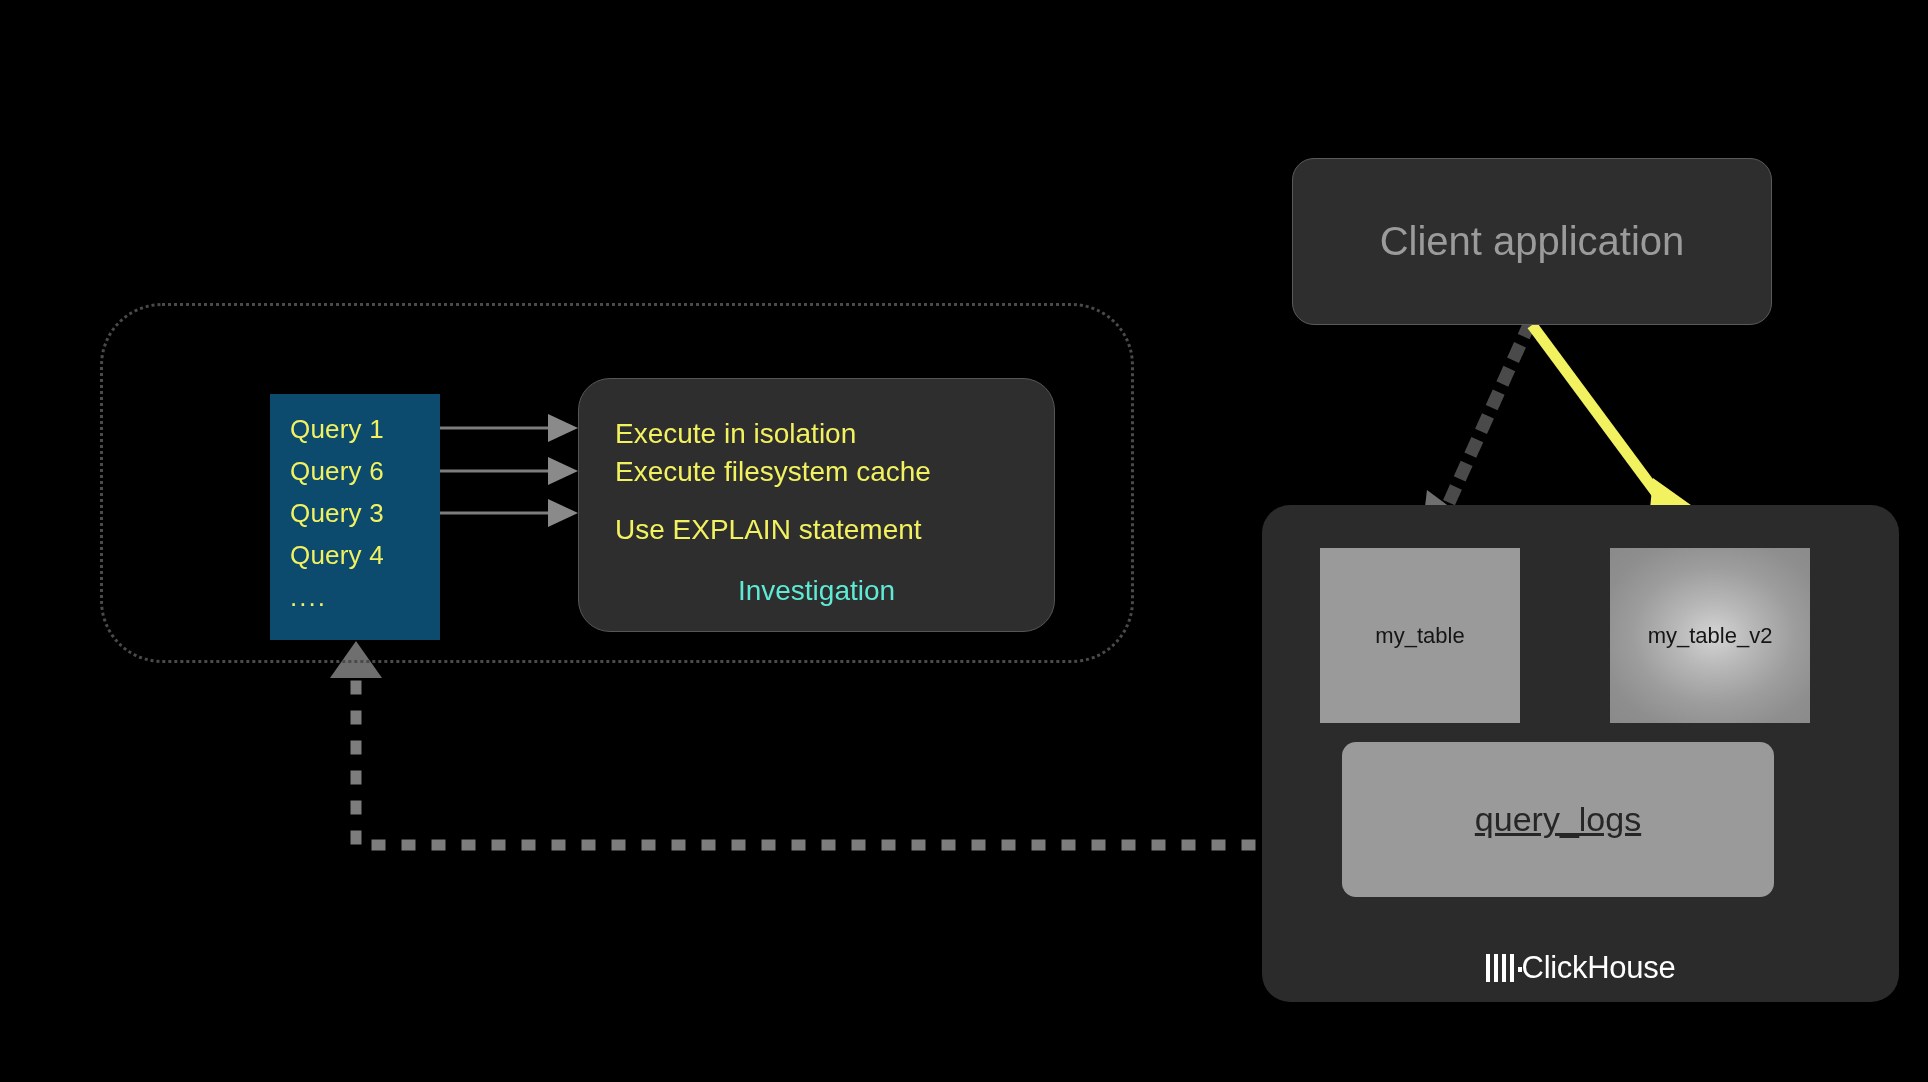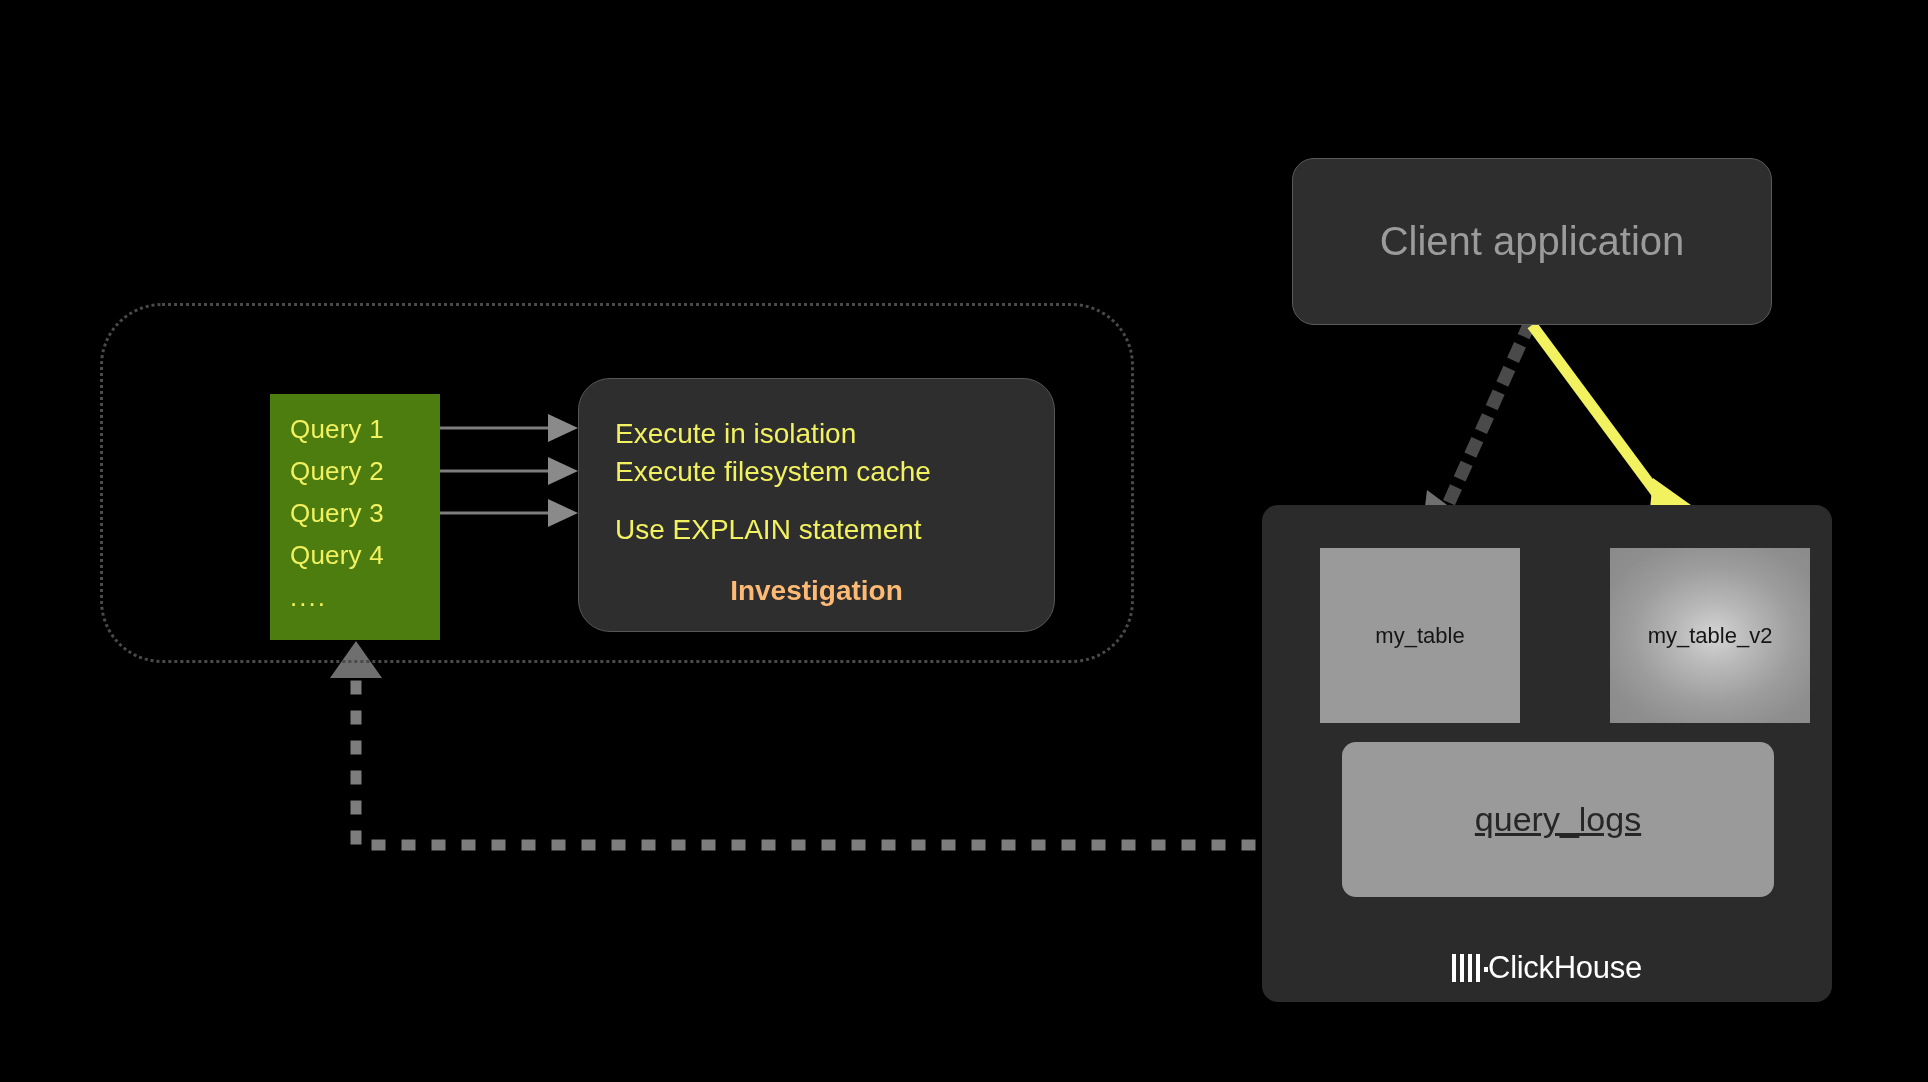--- a/index.html
+++ b/index.html
@@ -32,21 +32,21 @@
     border-radius: 62px;
     box-sizing: border-box;
   }
 
   
   #query-list-box {
     left: 270px;
     top: 394px;
     width: 170px;
     height: 246px;
-    background: #4d7c0f;
+    background: #0c4a6e;
     box-sizing: border-box;
     padding: 14px 0 0 20px;
   }
   .query-item {
     color: #f2f260;
     font-size: 26px;
     line-height: 42px;
     white-space: nowrap;
     letter-spacing: 0.2px;
   }
@@ -80,23 +80,22 @@
     line-height: 38px;
     white-space: nowrap;
   }
   .investigation-line.spaced { margin-top: 20px; }
   #investigation-title {
     position: absolute;
     left: 0;
     right: 0;
     bottom: 24px;
     text-align: center;
-    color: #fdba74;
+    color: #5eead4;
     font-size: 28px;
-    font-weight: bold;
   }
 
   
   #client-application-box {
     left: 1292px;
     top: 158px;
     width: 480px;
     height: 167px;
     background: #2e2e2e;
     border: 1px solid #5a5a5a;
@@ -109,24 +108,24 @@
   #client-application-label {
     color: #9b9b9b;
     font-size: 40px;
     white-space: nowrap;
   }
 
   
   #clickhouse-panel {
     left: 1262px;
     top: 505px;
-    width: 570px;
+    width: 637px;
     height: 497px;
     background: #2b2b2b;
-    border-radius: 16px;
+    border-radius: 28px;
     box-sizing: border-box;
   }
   .table-node {
     position: absolute;
     width: 200px;
     height: 175px;
     background: #9a9a9a;
     display: flex;
     align-items: center;
     justify-content: center;
@@ -232,21 +231,21 @@
     <g>
       <polyline points="1340,845 356,845 356,672" fill="none" stroke="#7d7d7d" stroke-width="11" stroke-dasharray="3 27" stroke-linecap="square"></polyline>
       <polygon points="356,641 330,678 382,678" fill="#6f6f6f"></polygon>
     </g>
   </svg>
 
   <div class="abs" id="workflow-container"></div>
 
   <div class="abs" id="query-list-box">
     <div class="query-item">Query 1</div>
-    <div class="query-item">Query 2</div>
+    <div class="query-item">Query 6</div>
     <div class="query-item">Query 3</div>
     <div class="query-item">Query 4</div>
     <div class="query-ellipsis">....</div>
   </div>
 
   <div class="abs" id="investigation-box">
     <div id="investigation-lines">
       <div class="investigation-line">Execute in isolation</div>
       <div class="investigation-line">Execute filesystem cache</div>
       <div class="investigation-line spaced">Use EXPLAIN statement</div>

